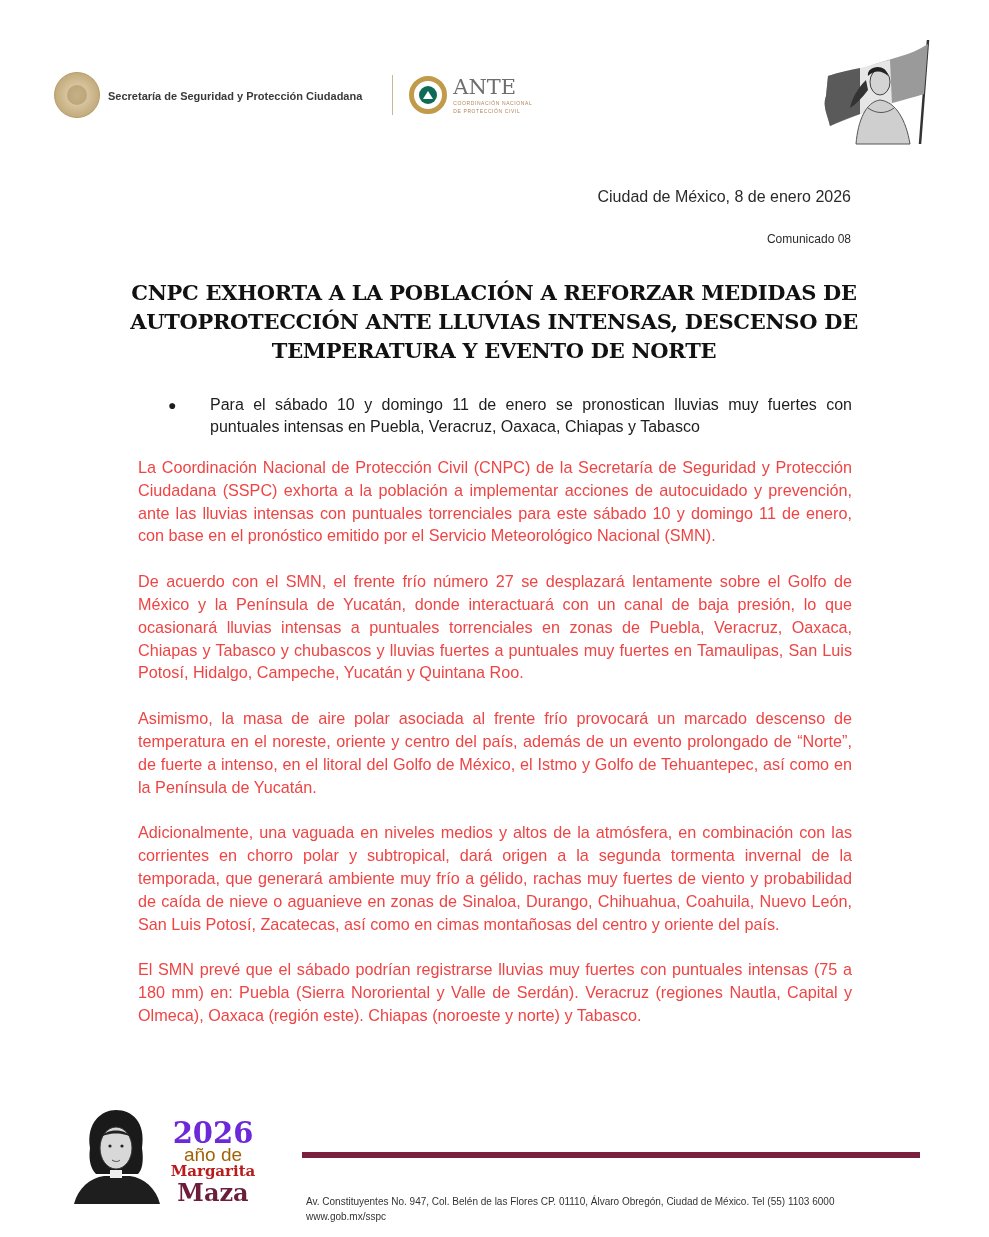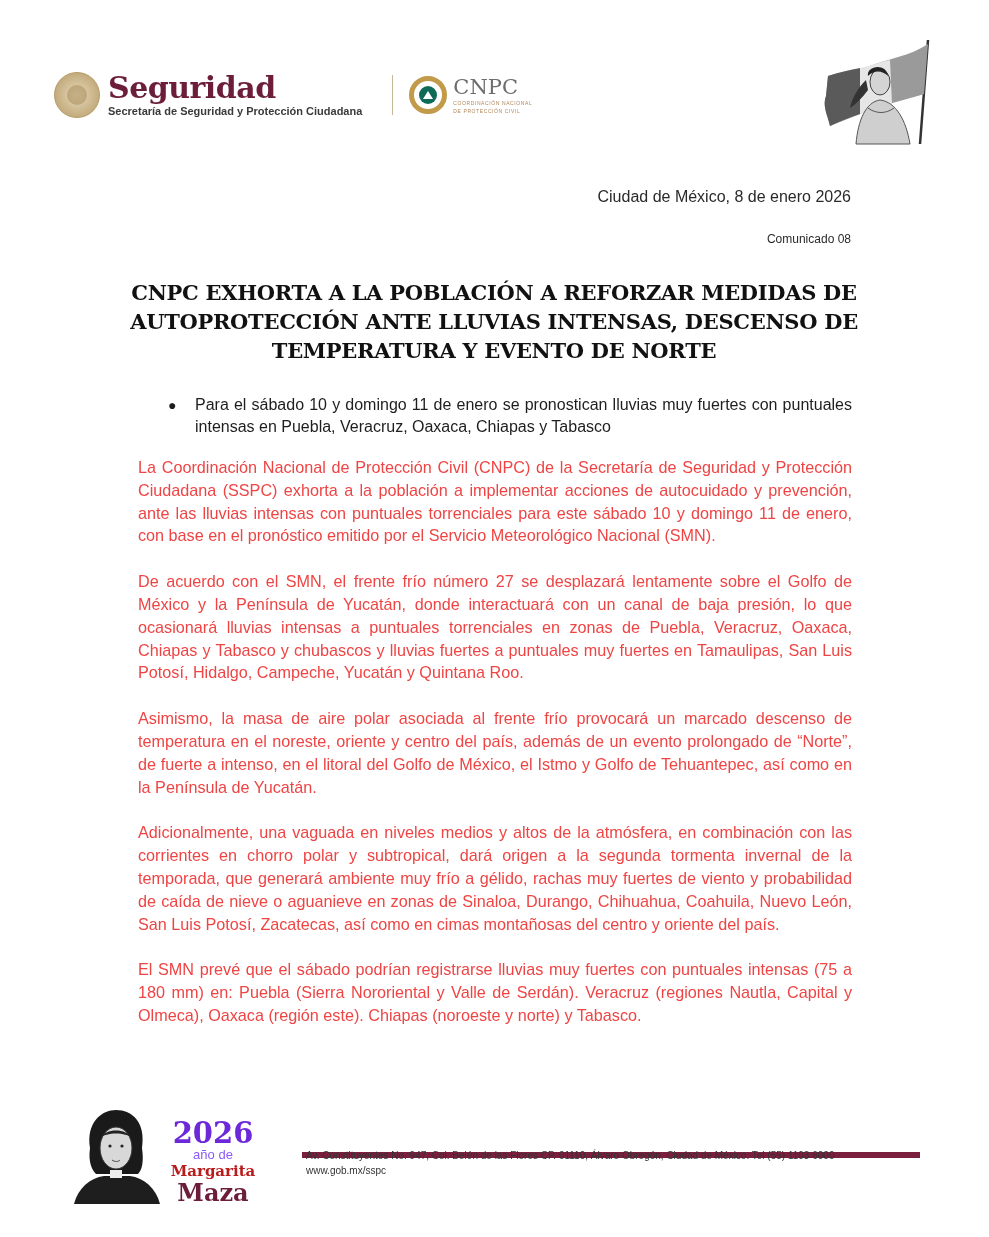--- a/index.html
+++ b/index.html
@@ -37,53 +37,52 @@
   .comm-line { position:absolute; right:138px; top:232px; font-size:12px; color:#2a2a2a; }
 
   
   .headline { position:absolute; left:130px; top:278px; width:728px; text-align:center;
               font-family:"DejaVu Serif", serif; font-weight:bold; font-size:21px; line-height:29px;
               color:#111; letter-spacing:-0.3px; }
 
   
   .bullet { position:absolute; left:168px; top:394px; width:684px; display:flex; }
   .bullet-dot { width:27px; font-size:14px; line-height:22px; flex-shrink:0; }
-  .bullet-text { font-size:16px; line-height:22px; text-align:justify; }
+  .bullet-text { font-size:16px; line-height:22px; text-align:justify;margin-left:15px; }
 
   
   .body-text { position:absolute; left:138px; top:456px; width:714px; }
   .para { font-size:16.2px; line-height:22.8px; text-align:justify; margin:0 0 23px 0; color:#ef4444; }
 
   
   .footer-portrait { position:absolute; left:68px; top:1108px; width:96px; height:96px; }
   .year-block { position:absolute; left:170px; top:1118px; width:86px; text-align:center; }
   .year-num { font-family:"DejaVu Serif", serif; font-size:29px; color:#6d28d9; line-height:30px; font-weight:bold; }
-  .year-de { font-size:13px; color:#8b5cf6; line-height:14px; }
+  .year-de { font-size:19px; color:#a16207; line-height:14px; }
   .year-name1 { font-family:"DejaVu Serif", serif; font-size:15px; color:#b91c1c; line-height:18px; font-weight:bold; }
   .year-name2 { font-family:"DejaVu Serif", serif; font-size:24px; color:#6b1d3a; line-height:26px; font-weight:bold; }
   .footer-bar { position:absolute; left:302px; top:1152px; width:618px; height:6px; background:#7b1f3e; }
-  .footer-addr { position:absolute; left:306px; top:1148px; width:580px; font-size:10px; line-height:15px; color:#333; }
+  .footer-addr { position:absolute; left:306px; top:1194px; width:580px; font-size:10px; line-height:15px; color:#333; }
 </style>
 </head>
 <body>
 
 <div class="logo-row">
   <div class="seal"></div>
   <div class="seg-block">
-    <span class="seg-title">Seguridad</span>
     <span class="seg-sub">Secretaría de Seguridad y Protección Ciudadana</span>
   </div>
   <div class="logo-divider"></div>
   <div class="cnpc-icon">
     <div class="cnpc-icon-inner">
         <div class="cnpc-tri"></div>
       </div>
   </div>
   <div class="cnpc-block">
-    <span class="cnpc-title">CNPC</span>
+    <span class="cnpc-title">ANTE</span>
     <span class="cnpc-sub">COORDINACIÓN NACIONAL</span>
     <span class="cnpc-sub">DE PROTECCIÓN CIVIL</span>
   </div>
 </div>
 
 <svg class="flag-illus" viewBox="0 0 122 112">
   <line x1="108" y1="4" x2="100" y2="108" stroke="#333" stroke-width="2.5"></line>
   <path d="M108 8 C 90 20, 70 22, 50 30 C 35 36, 20 36, 8 40 L 6 60 C 2 70, 8 80, 10 90 C 25 84, 40 78, 55 72 C 75 66, 92 62, 104 58 Z" fill="#9a9a9a"></path>
   <path d="M8 40 C 20 36, 30 34, 40 32 L 40 78 C 28 82, 18 86, 10 90 C 8 80, 2 70, 6 60 Z" fill="#5a5a5a"></path>
   <path d="M40 32 C 50 30, 60 26, 70 24 L 72 68 C 62 70, 52 74, 40 78 Z" fill="#e6e6e6"></path>

